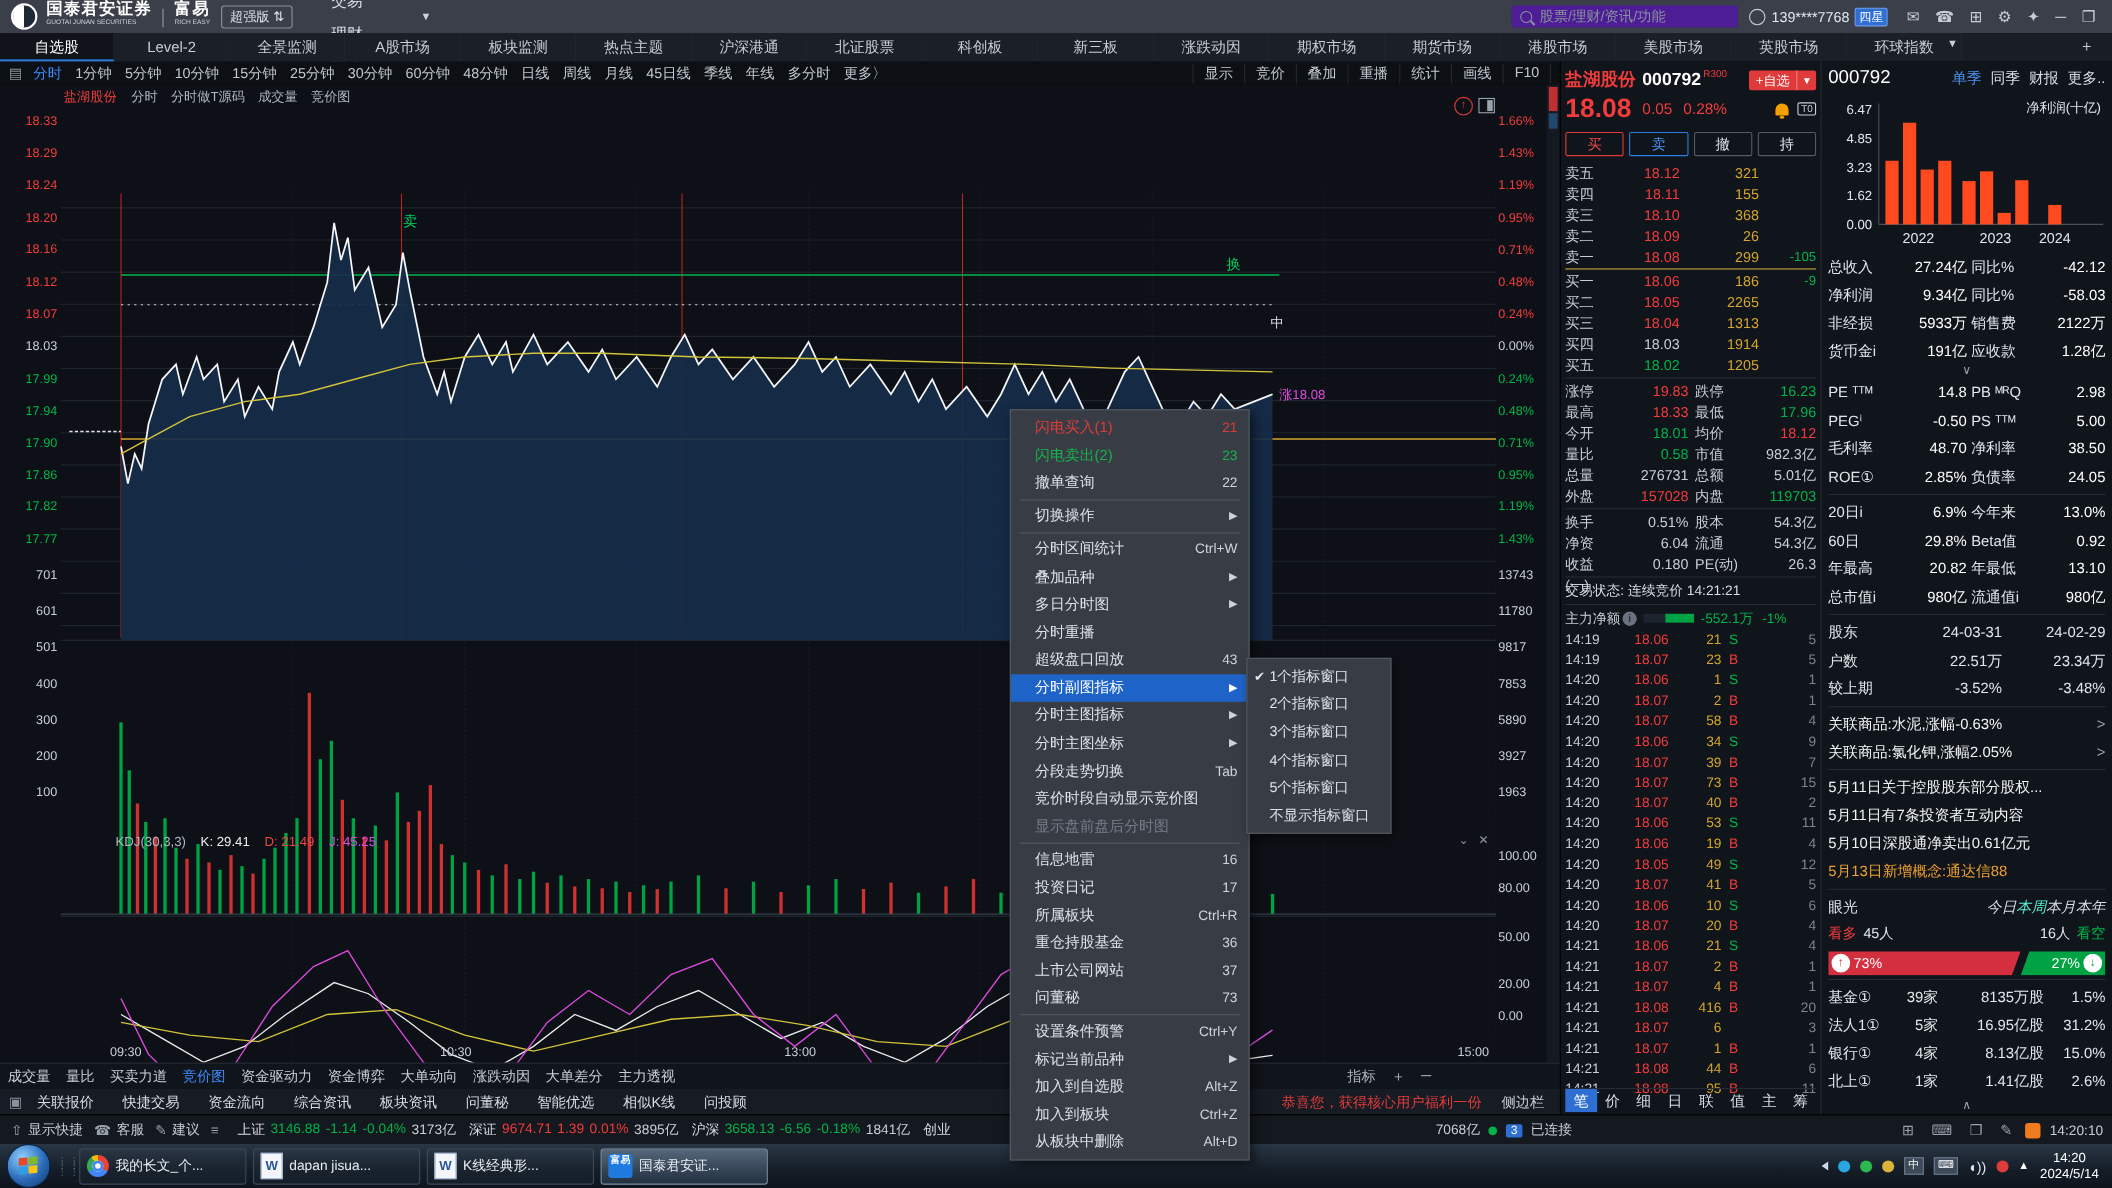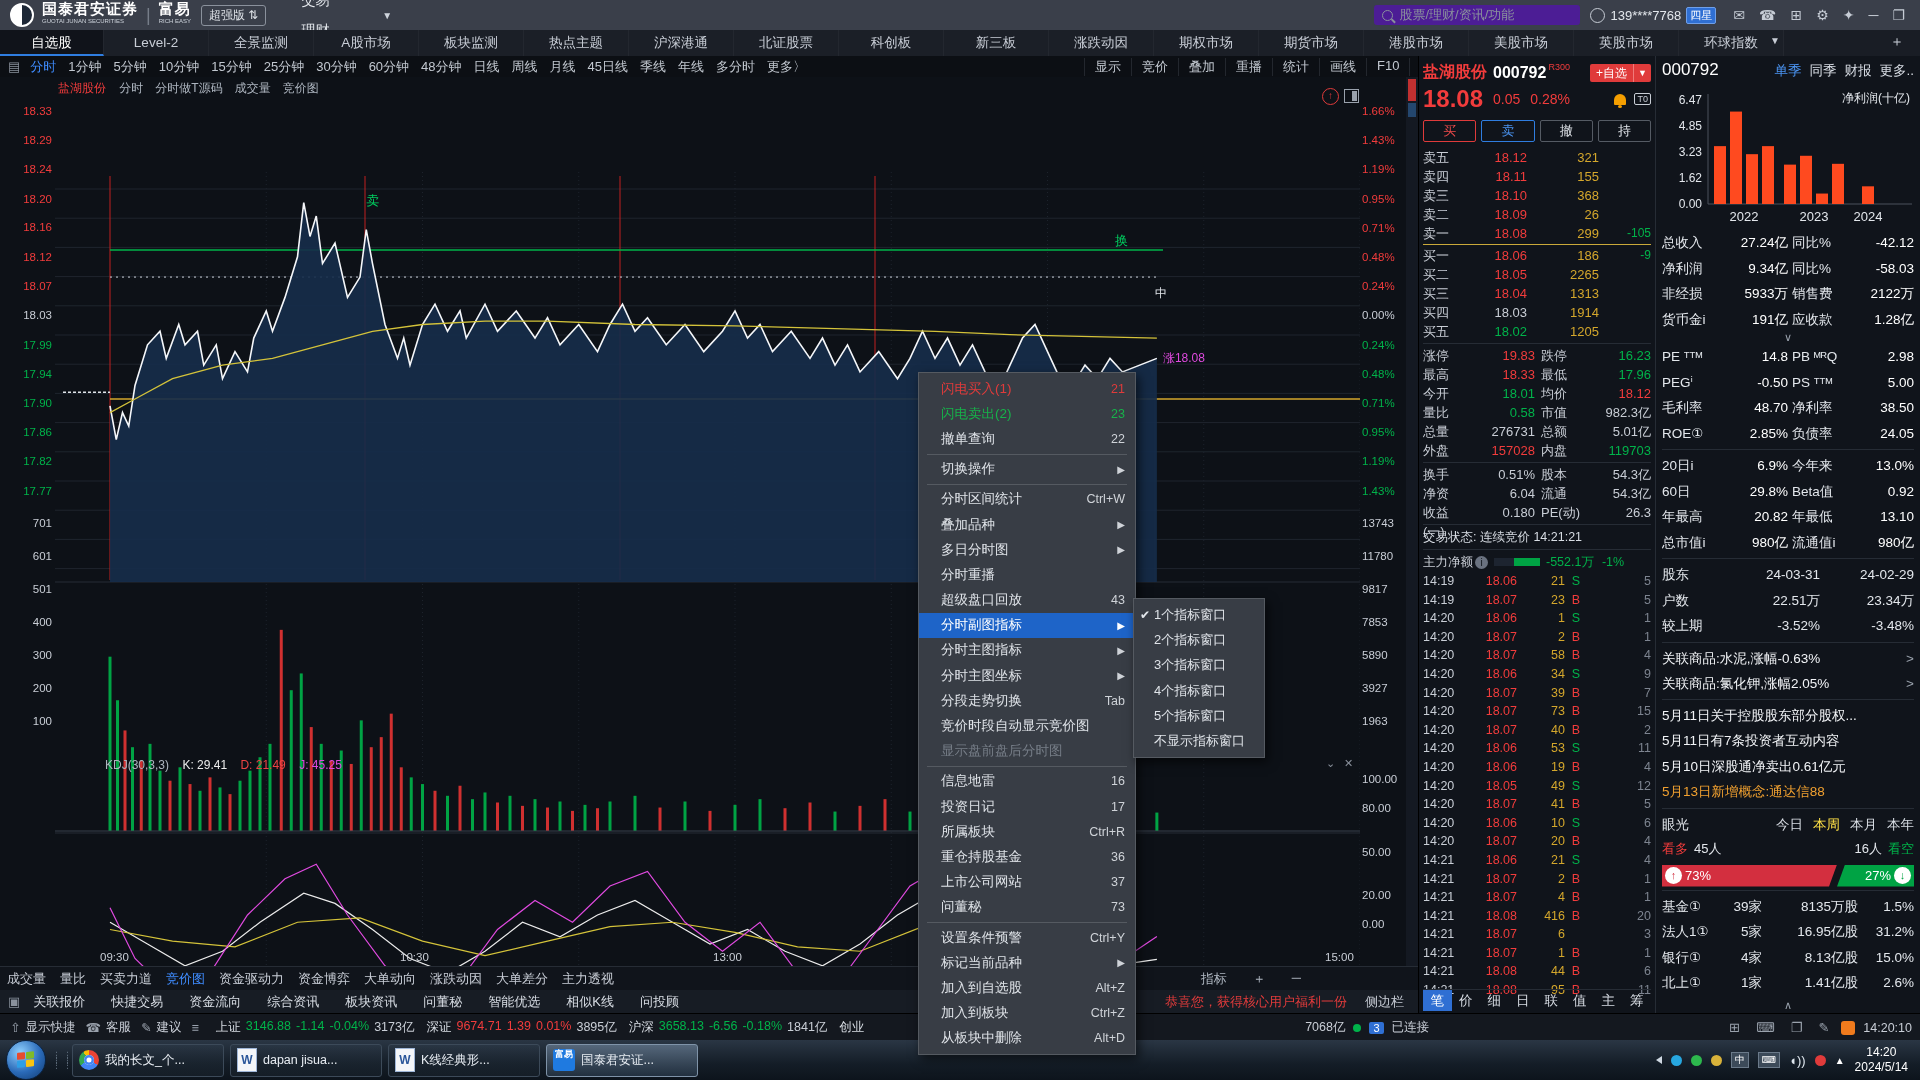--- a/index.html
+++ b/index.html
@@ -104,22 +104,22 @@
   .fin-row .l2{width:64px;margin-left:4px;color:#e3e7ec;} .fin-row .v2{flex:1;text-align:right;color:#fff;}
   .fin3{display:flex;height:25.5px;line-height:25.5px;font-size:13.5px;}
   .fin3 .l{width:58px;} .fin3 .a{width:100px;text-align:right;} .fin3 .b{flex:1;text-align:right;}
   .sec-div{height:1px;background:#262c35;margin:3px 0;}
   .vmark{text-align:center;color:#9aa2ad;font-size:11px;height:12px;line-height:10px;}
   .rel-row{display:flex;height:25px;line-height:25px;font-size:13.5px;color:#f2f4f7;}
   .rel-row .gt{margin-left:auto;color:#9aa2ad;}
   .news{height:25.5px;line-height:25.5px;font-size:13.5px;color:#f2f4f7;white-space:nowrap;overflow:hidden;text-overflow:ellipsis;}
   .news.hot{color:#f0a030;}
   #senti-tabs{display:flex;height:25px;line-height:25px;font-size:13.5px;}
-  #senti-tabs .ttl{color:#e3e7ec;} #senti-tabs .tabs{margin-left:auto;display:flex;gap:10px;color:#d8dde4;}
-  #senti-tabs .active{color:#fde047;}
+  #senti-tabs .ttl{color:#e3e7ec;} #senti-tabs .tabs{margin-left:auto;display:flex;color:#d8dde4;font-style:italic;}
+  #senti-tabs .active{color:#5eead4;}
   #senti-n{display:flex;height:24px;line-height:24px;font-size:13px;}
   #senti-bar{display:flex;height:22px;margin:4px 0 2px;position:relative;}
   #senti-bar .l{background:#d32f3f;color:#fff;display:flex;align-items:center;font-size:13px;clip-path:polygon(0 0,100% 0,calc(100% - 8px) 100%,0 100%);}
   #senti-bar .r{background:#00a344;color:#fff;display:flex;align-items:center;justify-content:flex-end;font-size:13px;flex:1;clip-path:polygon(8px 0,100% 0,100% 100%,0 100%);}
   .thumb{width:17px;height:17px;border-radius:50%;background:#fff;color:#d32f3f;font-size:11px;text-align:center;line-height:17px;margin:0 3px;flex:none;}
   .thumb.g{color:#00a344;}
   .hold{display:flex;height:25.5px;line-height:25.5px;font-size:13.5px;}
   .hold .l{width:58px;} .hold .c1{width:42px;text-align:right;} .hold .c2{width:96px;text-align:right;} .hold .c3{flex:1;text-align:right;}
   
   #ctxmenu{position:absolute;left:918px;top:372px;width:216px;background:#383d45;border:1px solid #555a61;box-shadow:3px 4px 10px rgba(0,0,0,.6);padding:3px 0;z-index:50;}
@@ -131,21 +131,21 @@
   .mi.disabled{color:#767d87;}
   .mi.hl{background:#1e64c8;color:#fff;} .mi.hl .ar{color:#fff;}
   .mdiv{height:1px;background:#555a61;margin:2px 8px;}
   #submenu{position:absolute;left:1133px;top:598px;width:130px;background:#383d45;border:1px solid #555a61;box-shadow:3px 4px 10px rgba(0,0,0,.6);padding:3px 0;z-index:51;}
   #submenu .mi{padding:0 8px 0 6px;height:25.3px;font-size:13px;}
   #submenu .ck{width:14px;color:#e3e7ec;font-size:12px;flex:none;}
   
   #row-ind{position:absolute;left:0;top:966px;width:1418px;height:24px;background:#10141b;border-top:1px solid #262c35;display:flex;align-items:center;font-size:13px;color:#c8cdd6;box-sizing:border-box;}
   #row-ind span{margin:0 7px;}
   #row-ind .active{color:#3f8cff;}
-  #row-ind .rt{margin-left:auto;display:flex;gap:12px;margin-right:110px;color:#aeb6c0;}
+  #row-ind .rt{margin-left:auto;display:flex;margin-right:110px;color:#aeb6c0;}
   #row-panel{position:absolute;left:0;top:990px;width:1418px;height:23px;background:#171c24;display:flex;align-items:center;font-size:13px;color:#d8dde4;}
   #row-panel .pi{margin:0 13px;}
   #row-panel .promo{color:#e03b3b;margin-left:auto;}
   #row-panel .side{color:#c8cdd6;margin:0 14px 0 18px;}
   #statusbar{position:absolute;left:0;top:1013px;width:1920px;height:27px;background:#14181f;border-top:1px solid #000;display:flex;align-items:center;font-size:12.5px;color:#c8cdd6;}
   #statusbar .ic{margin:0 5px 0 10px;color:#9aa2ad;}
   .idx{display:flex;gap:5px;margin-left:12px;}
   .idx .n{color:#d8dde4;}
   #status-rt{margin-left:auto;display:flex;align-items:center;gap:8px;margin-right:8px;}
   .sig{width:8px;height:8px;border-radius:50%;background:#00b34a;}

